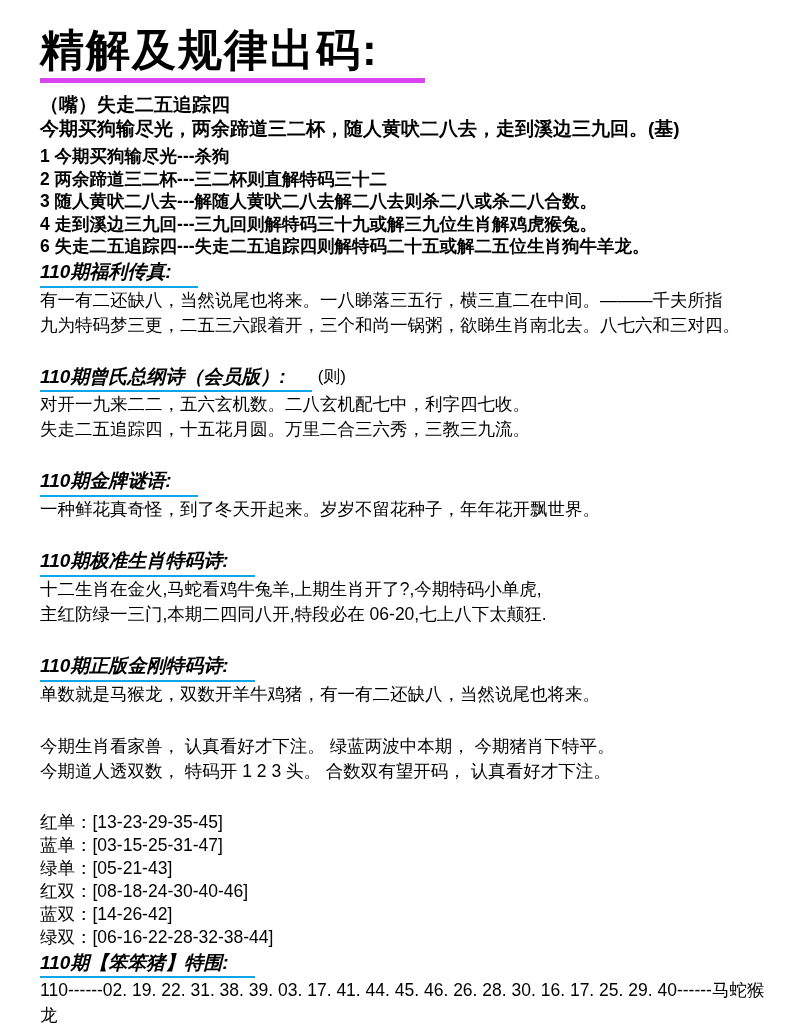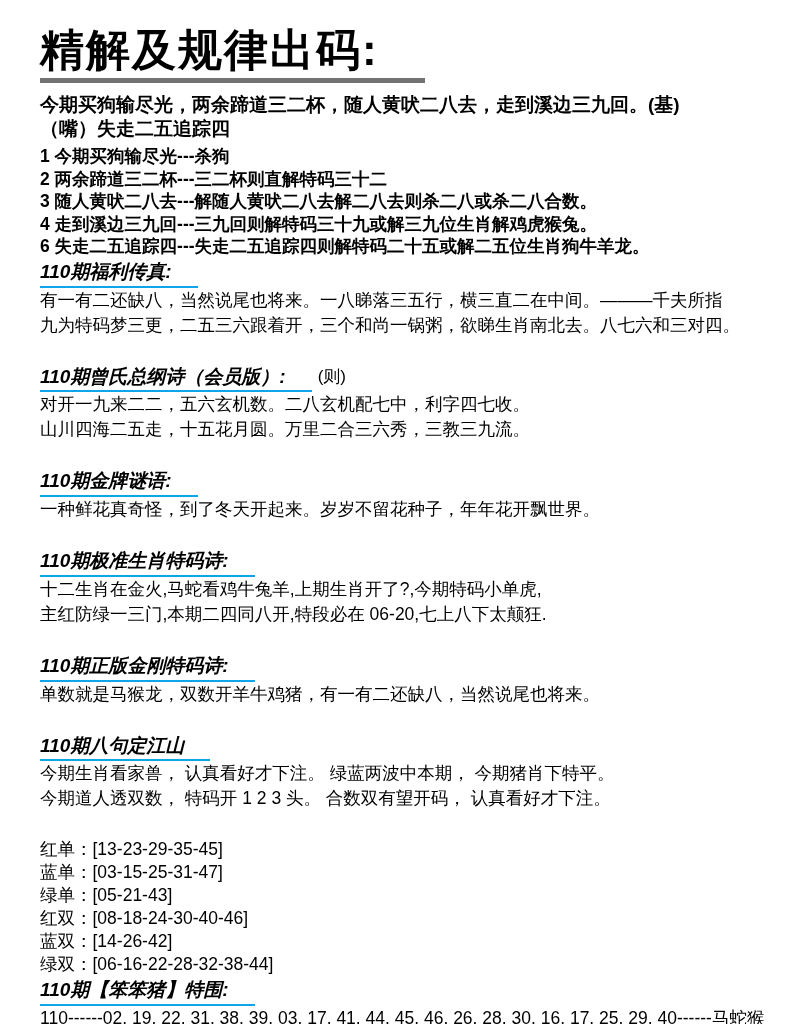--- a/index.html
+++ b/index.html
@@ -5,21 +5,21 @@
   html,body{margin:0;padding:0;}
   body{
     width:802px;height:1024px;background:#ffffff;color:#000;
     font-family:"Liberation Sans","DejaVu Sans",sans-serif;
     overflow:hidden;
   }
   .page{padding:26px 30px 0 40px;}
   .doc-title{
     display:inline-block;
     font-size:44px;font-weight:bold;letter-spacing:2px;
-    border-bottom:5px solid #737373;
+    border-bottom:5px solid #d946ef;
     padding:0 46px 4px 0;
     margin:0 0 10px 0;
     line-height:1.1;
   }
   .intro-line{
     font-weight:bold;font-size:19px;line-height:24px;margin:0;
     white-space:pre-wrap;
   }
   .rules{margin-top:4px;font-weight:bold;}
   .rule-line{font-size:17.5px;line-height:22.5px;white-space:pre-wrap;}
@@ -46,22 +46,22 @@
   .wave-cell-3{flex:1;white-space:nowrap;}
 </style>
 </head>
 <body>
 
 <div class="page">
 
   <h1 class="doc-title">精解及规律出码:</h1>
 
   <div>
+    <p class="intro-line">（嘴）失走二五追踪四</p>
     <p class="intro-line">今期买狗输尽光，两余蹄道三二杯，随人黄吠二八去，走到溪边三九回。(基)</p>
-    <p class="intro-line">（嘴）失走二五追踪四</p>
   </div>
 
   <div class="rules">
     <div class="rule-line">1 今期买狗输尽光---杀狗</div>
     <div class="rule-line">2 两余蹄道三二杯---三二杯则直解特码三十二</div>
     <div class="rule-line">3 随人黄吠二八去---解随人黄吠二八去解二八去则杀二八或杀二八合数。</div>
     <div class="rule-line">4 走到溪边三九回---三九回则解特码三十九或解三九位生肖解鸡虎猴兔。</div>
     <div class="rule-line">6 失走二五追踪四---失走二五追踪四则解特码二十五或解二五位生肖狗牛羊龙。</div>
   </div>
 
@@ -69,41 +69,40 @@
     <div><span class="section-heading">110期福利传真:</span></div>
     <div class="section-line">有一有二还缺八，当然说尾也将来。一八睇落三五行，横三直二在中间。———千夫所指</div>
     <div class="section-line">九为特码梦三更，二五三六跟着开，三个和尚一锅粥，欲睇生肖南北去。八七六和三对四。</div>
   </div>
 
   <div class="section">
     <div>
       <span class="section-heading">110期曾氏总纲诗（会员版）:</span><span class="heading-suffix">(则)</span>
     </div>
     <div class="section-line">对开一九来二二，五六玄机数。二八玄机配七中，利字四七收。</div>
-    <div class="section-line">山川四海二五走，十五花月圆。万里二合三六秀，三教三九流。</div>
+    <div class="section-line">失走二五追踪四，十五花月圆。万里二合三六秀，三教三九流。</div>
   </div>
 
   <div class="section">
     <div><span class="section-heading">110期金牌谜语:</span></div>
     <div class="section-line">一种鲜花真奇怪，到了冬天开起来。岁岁不留花种子，年年花开飘世界。</div>
   </div>
 
   <div class="section">
     <div><span class="section-heading">110期极准生肖特码诗:</span></div>
     <div class="section-line">十二生肖在金火,马蛇看鸡牛兔羊,上期生肖开了?,今期特码小单虎,</div>
     <div class="section-line">主红防绿一三门,本期二四同八开,特段必在 06-20,七上八下太颠狂.</div>
   </div>
 
   <div class="section">
     <div><span class="section-heading">110期正版金刚特码诗:</span></div>
     <div class="section-line">单数就是马猴龙，双数开羊牛鸡猪，有一有二还缺八，当然说尾也将来。</div>
   </div>
 
   <div class="section">
-    <div><span class="section-heading">110期八句定江山</span></div>
     <div class="section-line">今期生肖看家兽， 认真看好才下注。 绿蓝两波中本期， 今期猪肖下特平。</div>
     <div class="section-line">今期道人透双数， 特码开 1 2 3 头。 合数双有望开码， 认真看好才下注。</div>
   </div>
 
   <div class="section">
     <div class="wave-row">
       <div class="wave-cell-1">红单：[13-23-29-35-45]</div>
       <div class="wave-cell-2">蓝单：[03-15-25-31-47]</div>
       <div class="wave-cell-3">绿单：[05-21-43]</div>
     </div>

